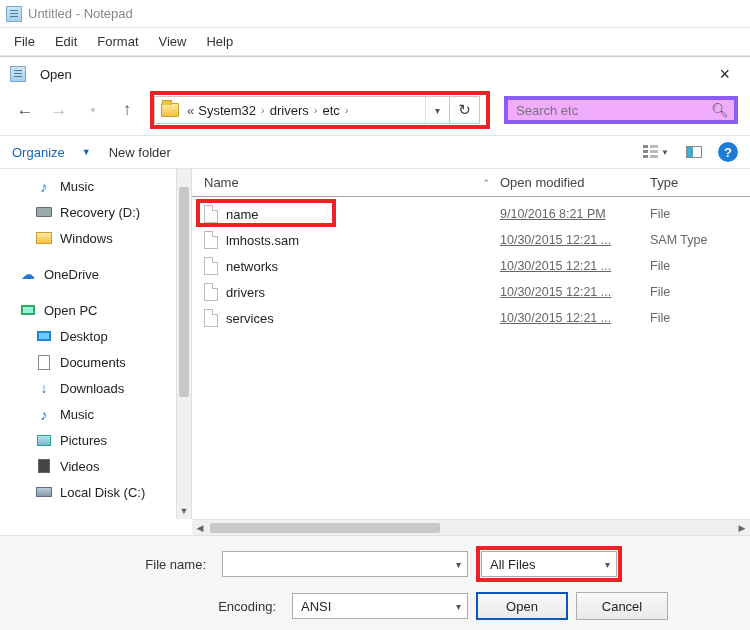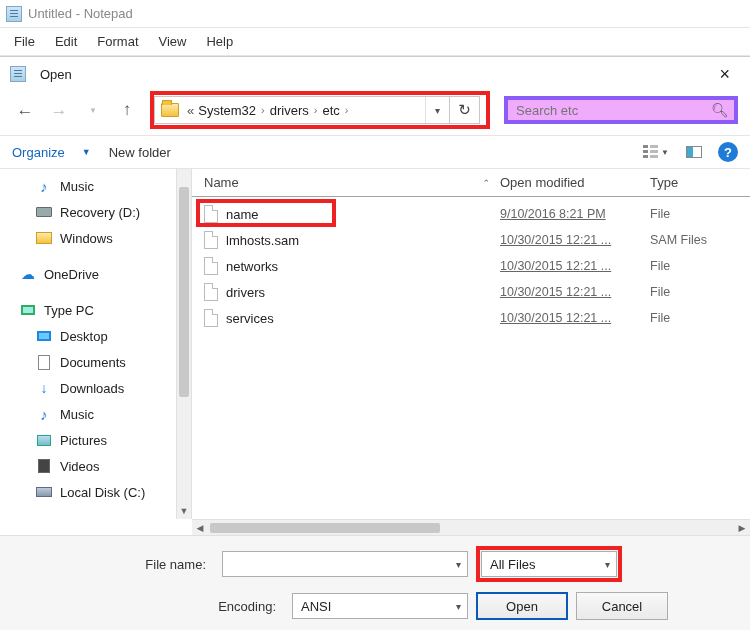--- a/index.html
+++ b/index.html
@@ -211,21 +211,21 @@
       <div class="sb-spacer"></div>
       <div class="sb-item">
           <span class="ic ic-cloud">☁</span>
           <span>OneDrive</span>
         </div>
       <div class="sb-spacer"></div>
       <div class="sb-item">
           <span class="ic">
             <span class="ic-pc"></span>
           </span>
-          <span style="font-weight:500">Type PC</span>
+          <span style="font-weight:500">Open PC</span>
         </div>
       <div class="sb-item l2">
           <span class="ic">
             <span class="ic-monitor"></span>
           </span>
           <span>Desktop</span>
         </div>
       <div class="sb-item l2">
           <span class="ic">
             <span class="ic-doc"></span>
@@ -283,21 +283,21 @@
             </div>
           <div class="fdate">9/10/2016 8:21 PM</div>
           <div class="ftype">File</div>
         </div>
         <div class="filerow">
           <div class="fname">
               <span class="file-icon"></span>
               <span>lmhosts.sam</span>
             </div>
           <div class="fdate">10/30/2015 12:21 ...</div>
-          <div class="ftype">SAM Files</div>
+          <div class="ftype">SAM Type</div>
         </div>
         <div class="filerow">
           <div class="fname">
               <span class="file-icon"></span>
               <span>networks</span>
             </div>
           <div class="fdate">10/30/2015 12:21 ...</div>
           <div class="ftype">File</div>
         </div>
         <div class="filerow">

